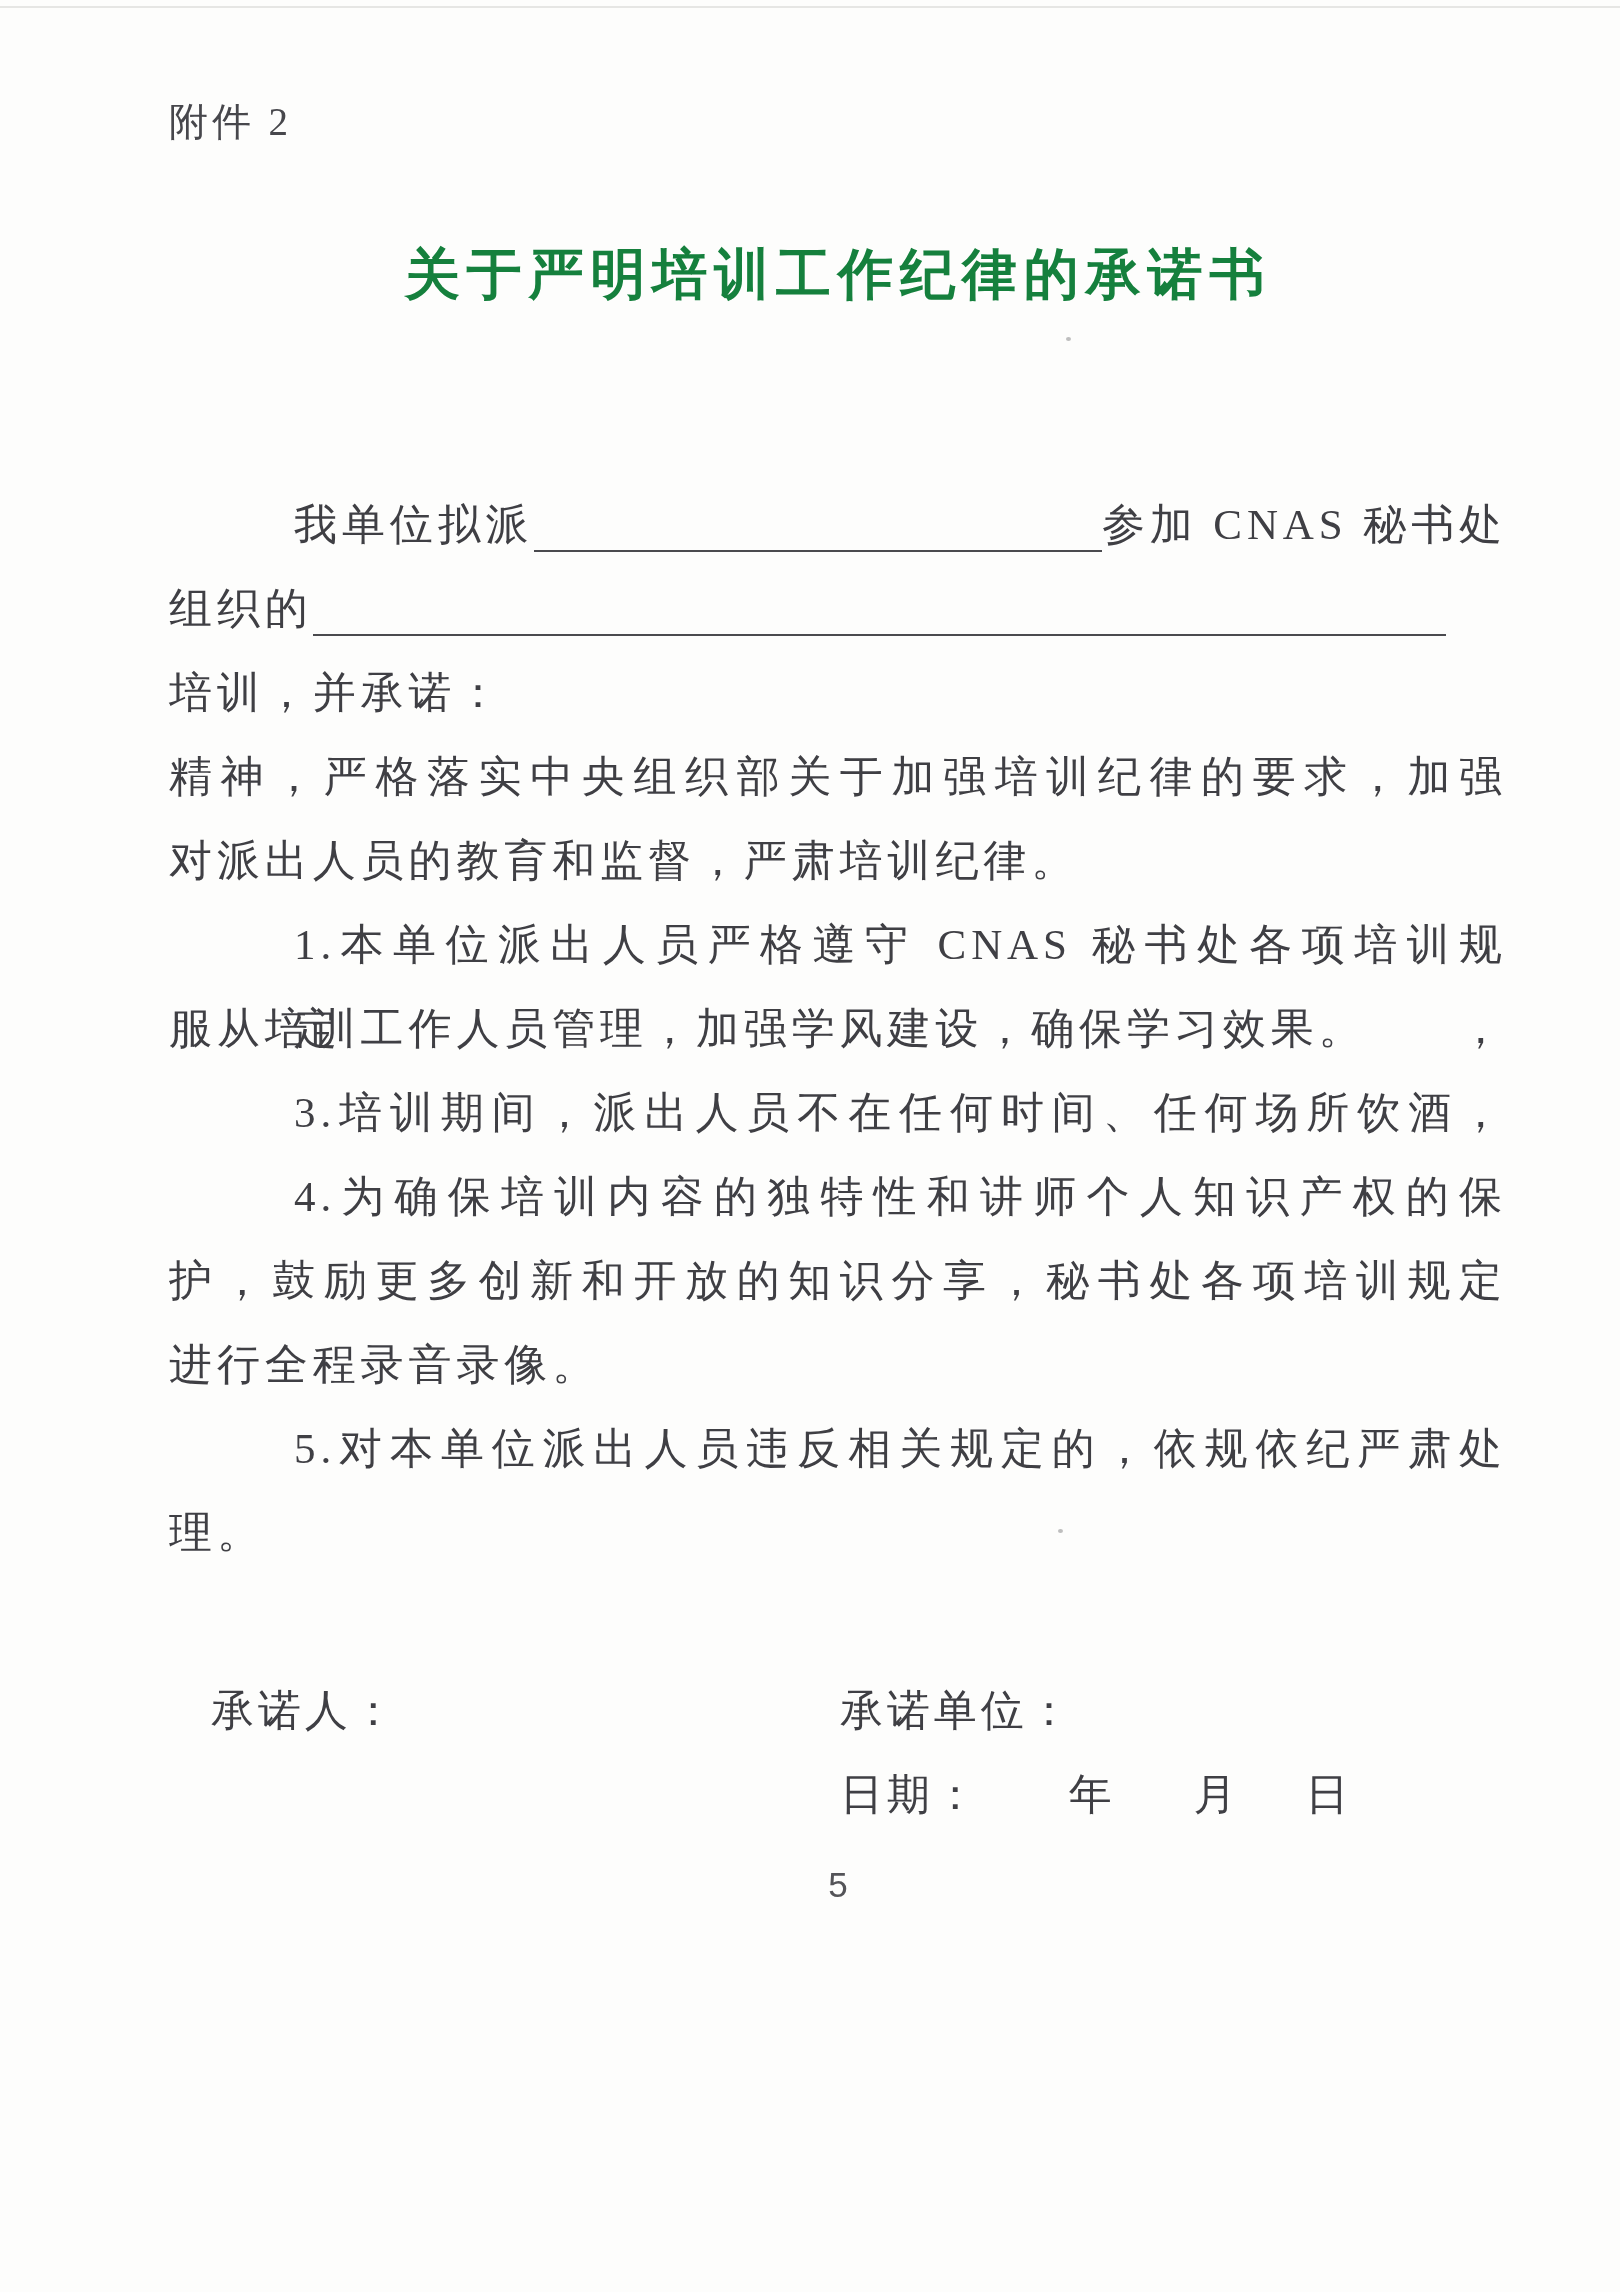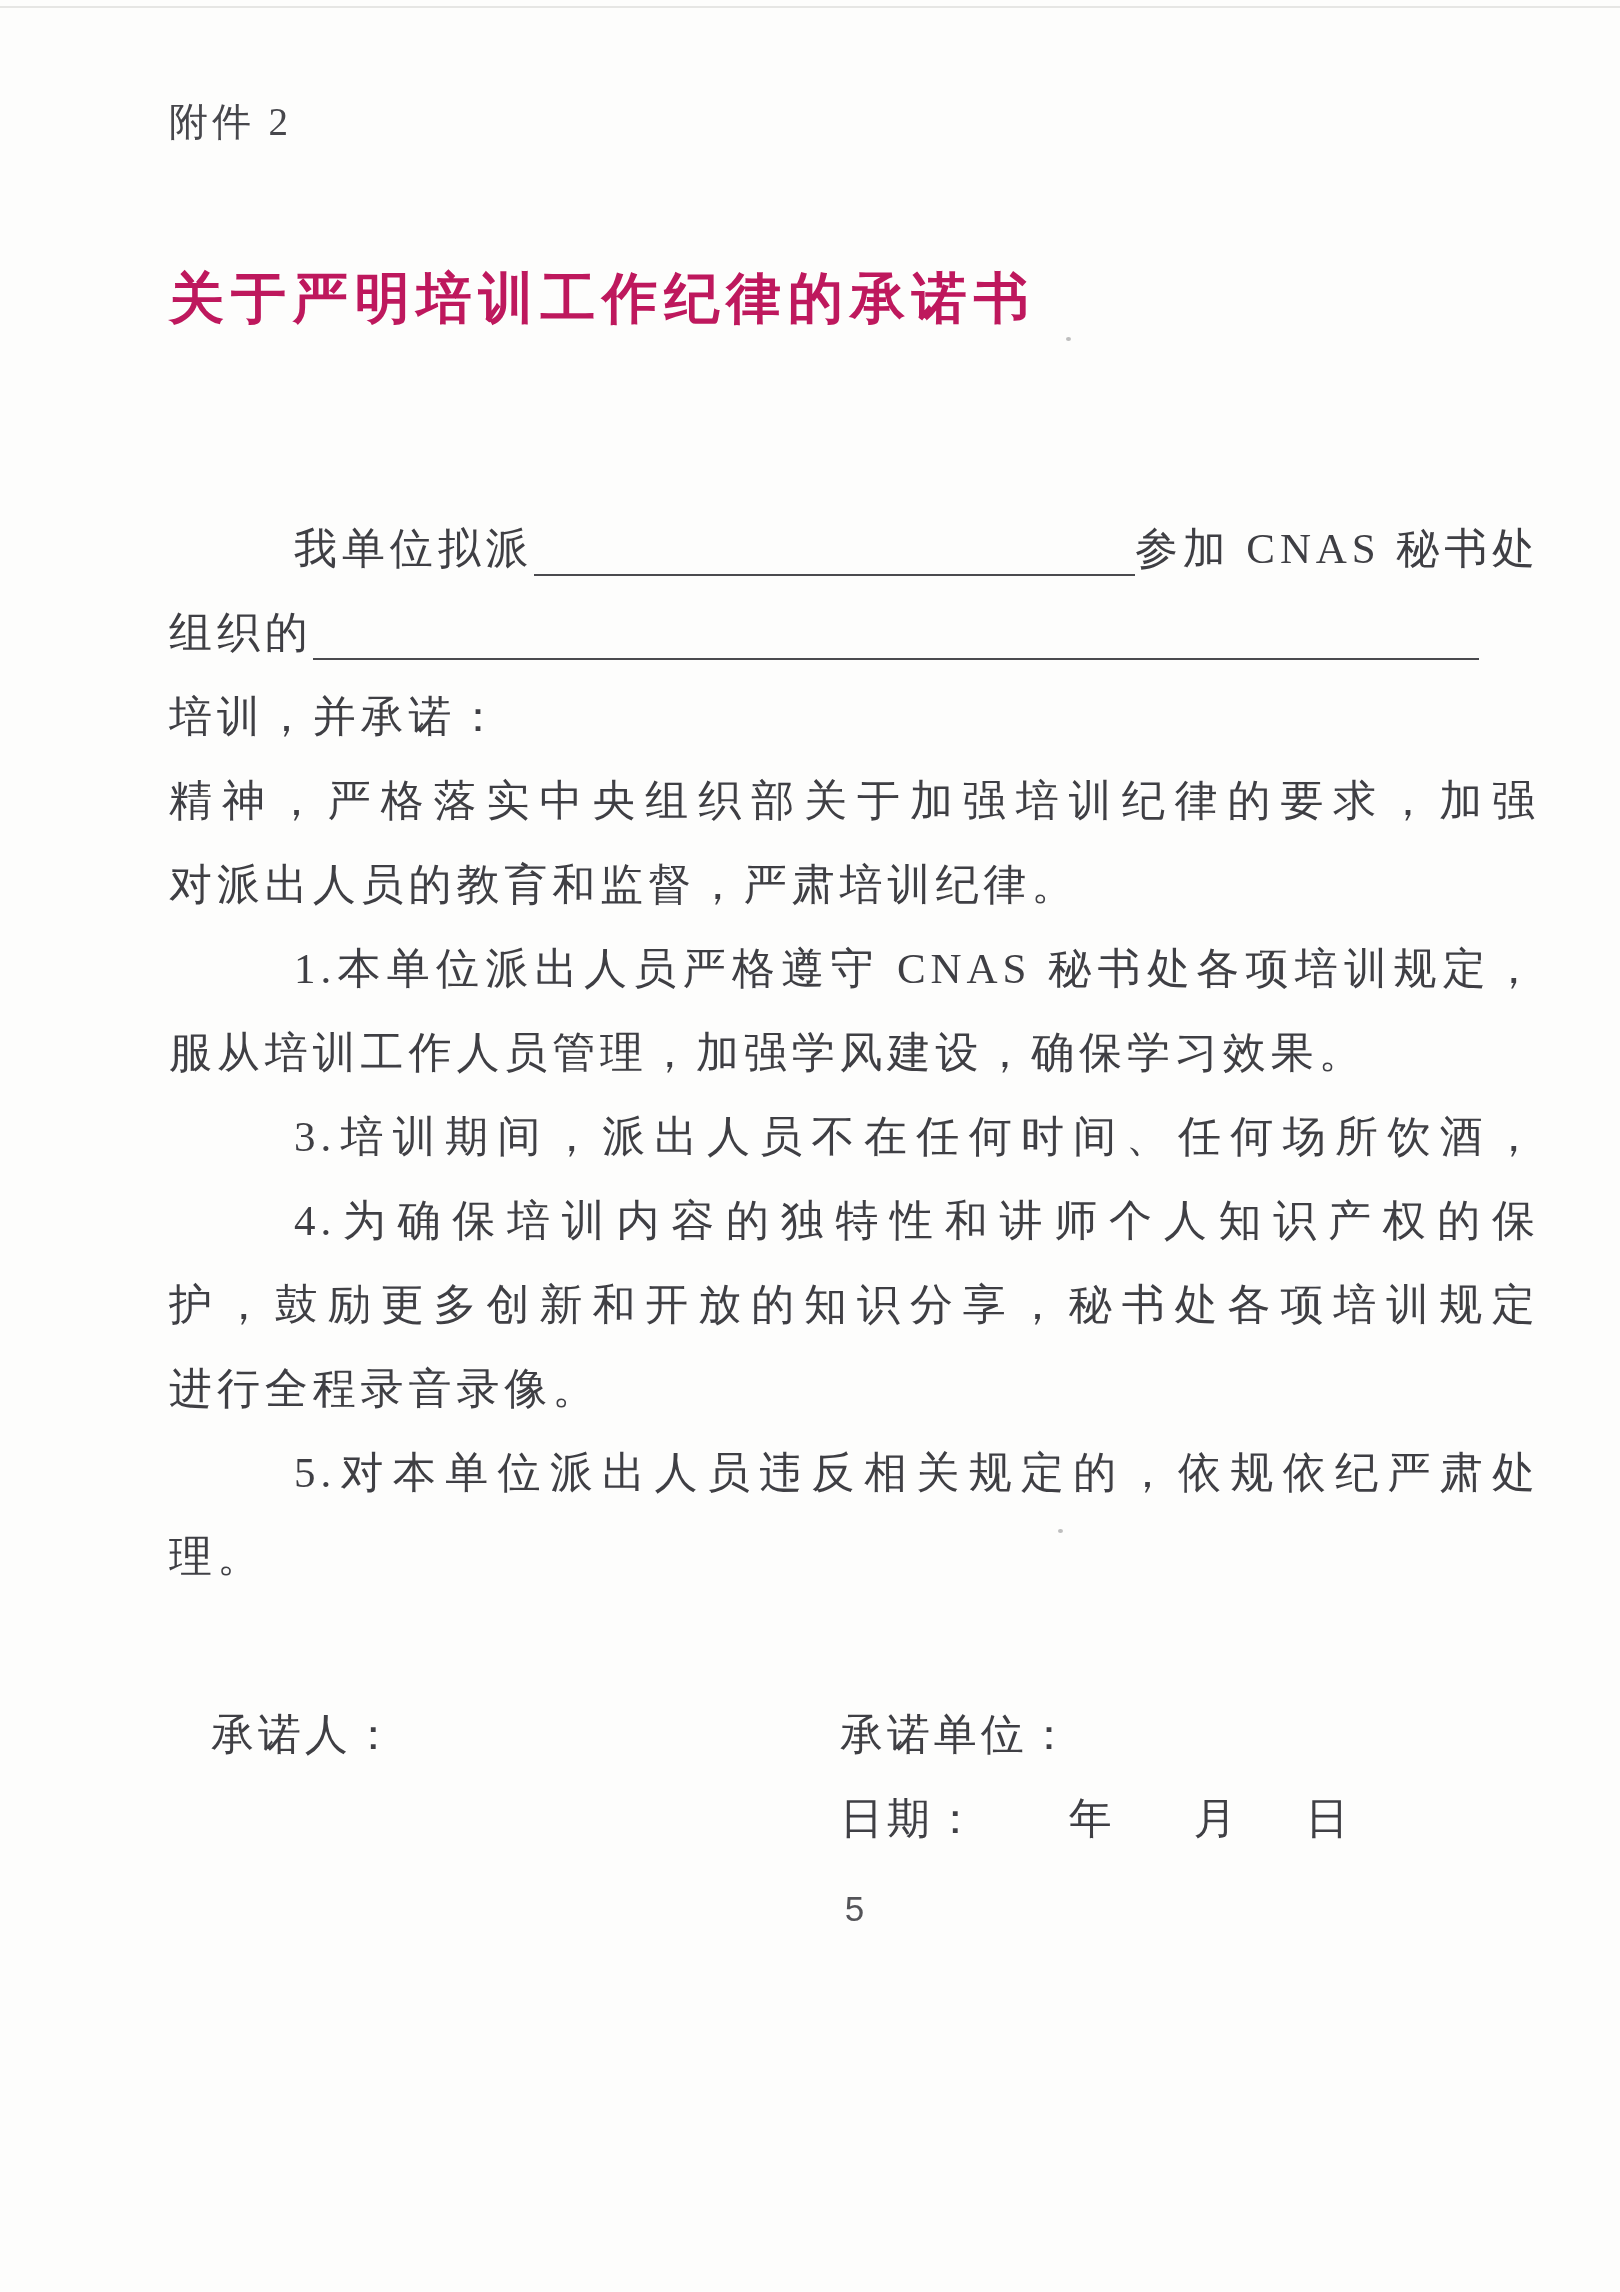--- a/index.html
+++ b/index.html
@@ -12,36 +12,36 @@
     overflow:hidden;
   }
   .scan-edge{
     position:absolute; top:5.9px; left:0; width:100%; height:2px;
     background:#dcdcda; opacity:.7;
   }
   .speck{ position:absolute; width:4.9px; height:3.9px; border-radius:50%; background:#aeaeae; opacity:.8; }
   .speck.s1{ left:1066px; top:337px; }
   .speck.s2{ left:1058px; top:1529px; }
 
-  .content{ padding:0 80px 0 169px; }
+  .content{ padding:0 113px 0 169px; }
 
   .attachment{
     margin-top:96px;
     font-size:39px; line-height:51px;
     letter-spacing:3.9px;
     color:#47474c;
   }
   .title{
-    margin-top:114px;
-    text-align:left;
+    margin-top:90px;
+    text-align:center;
     font-family:"Liberation Sans","DejaVu Sans",sans-serif;
     font-weight:700;
     font-size:55px; line-height:74px;
     letter-spacing:6.9px;
-    color:#be185d;
+    color:#15803d;
   }
 
   .body-block{ margin-top:172px; }
   .line{
     height:84px; line-height:84px;
     font-size:43px;
     letter-spacing:4.9px;
     white-space:nowrap;
   }
   .line.indent{ padding-left:125px; }

